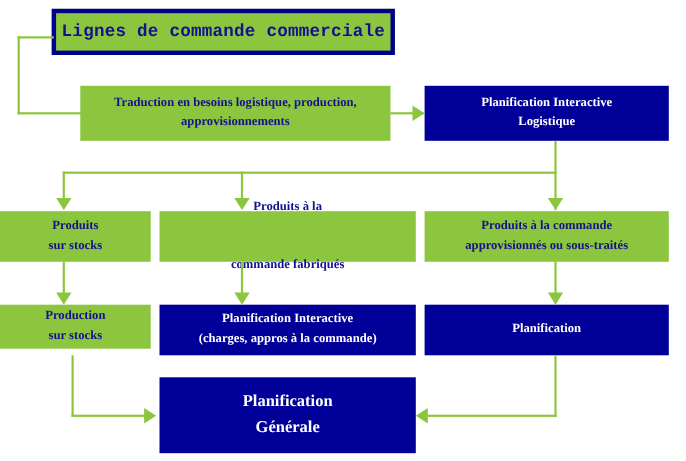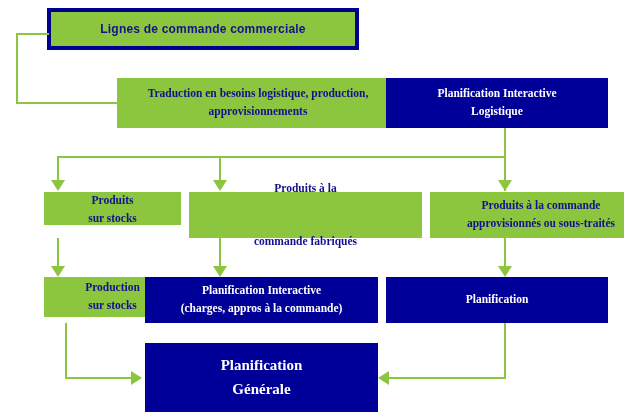--- a/index.html
+++ b/index.html
@@ -22,21 +22,20 @@
     flex-direction: column;
     align-items: center;
     justify-content: center;
     text-align: center;
     font-weight: bold;
     line-height: 1.55;
   }
   .box.green {
     background: #8cc63f;
     color: #13128c;
-    margin-left: 44px;
   }
   .box.blue {
     background: #000099;
     color: #ffffff;
   }
   .box .line {
     display: block;
     white-space: nowrap;
   }
 
@@ -50,23 +49,23 @@
     box-sizing: border-box;
     background: #8cc63f;
     border: 4px solid #00008f;
     outline: 1px solid #8cc63f;
     outline-offset: -6px;
     display: flex;
     align-items: center;
     justify-content: center;
     color: #13128c;
     font-weight: bold;
-    font-size: 12px;
+    font-size: 16px;
     letter-spacing: 0.2px;
-    font-family: Liberation Sans, sans-serif;
+    font-family: Liberation Mono, monospace;
   }
 
   
   .hline {
     position: absolute;
     height: 2px;
     background: #8cc63f;
   }
   .vline {
     position: absolute;
@@ -124,21 +123,21 @@
   </div>
 
   <div class="vline" style="left:504px; top:128px; height:63px;"></div>
   <div class="hline" style="left:57px; top:156px; width:449px;"></div>
   <div class="vline" style="left:57px; top:156px; height:25px;"></div>
   <div class="vline" style="left:219px; top:156px; height:25px;"></div>
   <div class="arrow-down" style="left:51px; top:180px;"></div>
   <div class="arrow-down" style="left:213px; top:180px;"></div>
   <div class="arrow-down" style="left:498px; top:180px;"></div>
 
-  <div class="box green" style="left:0px; top:192px; width:137px; height:33px; font-size:11.5px;justify-content:space-between;">
+  <div class="box green" style="left:0px; top:192px; width:137px; height:46px; font-size:11.5px;">
     <span class="line">Produits</span>
     <span class="line">sur stocks</span>
   </div>
 
   <div class="box green" style="left:145px; top:192px; width:233px; height:46px; font-size:11.5px;gap:35px;">
     <span class="line">Produits à  la</span>
     <span class="line">commande fabriqués</span>
   </div>
 
   <div class="box green" style="left:386px; top:192px; width:222px; height:46px; font-size:11.5px;">

